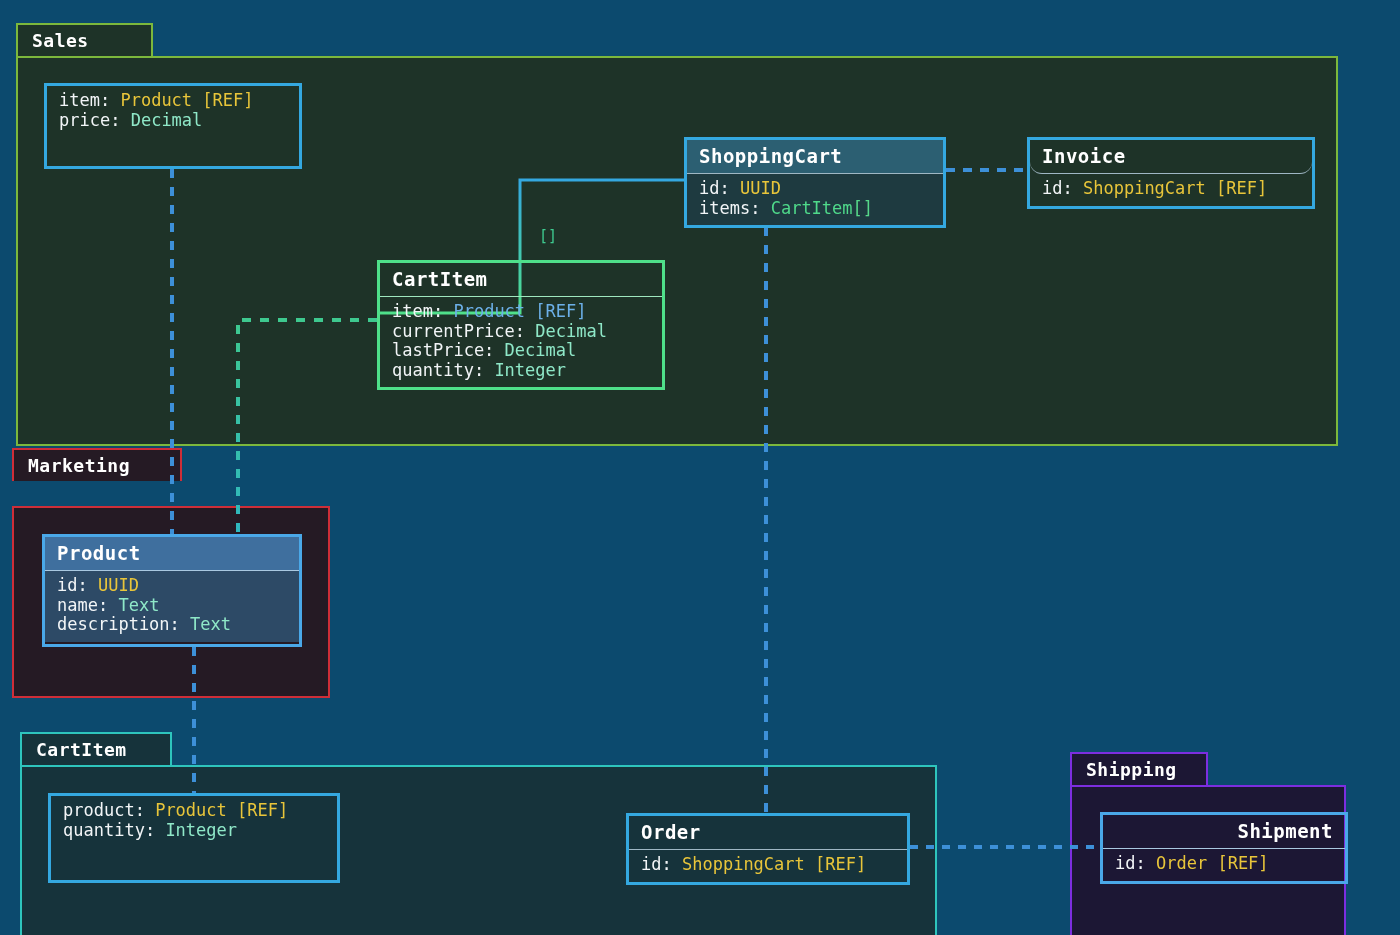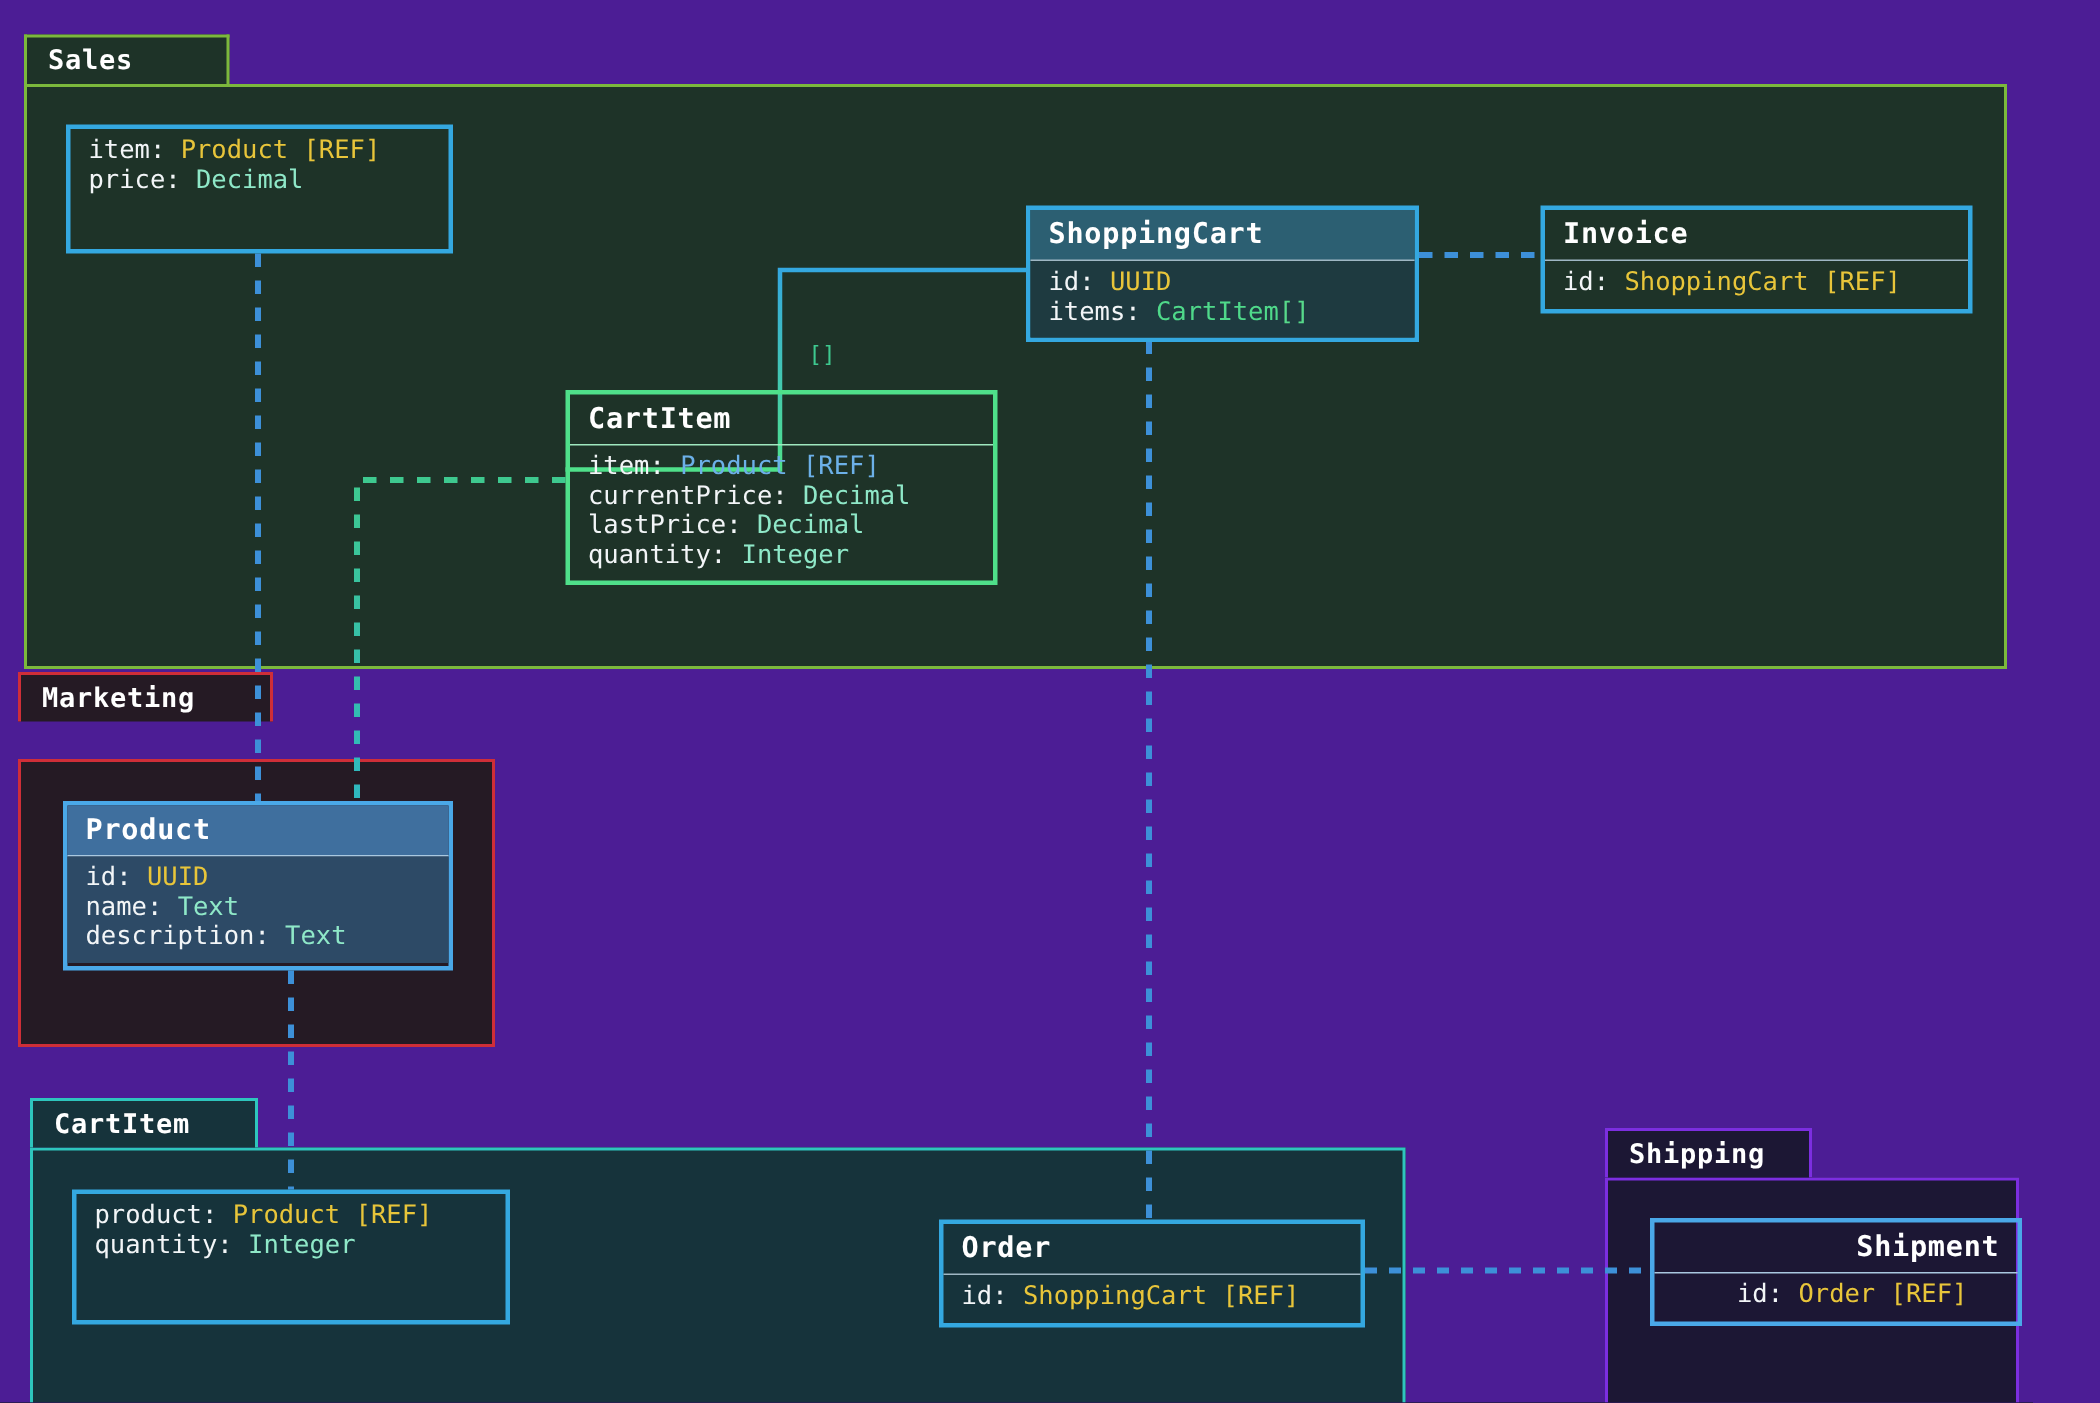--- a/index.html
+++ b/index.html
@@ -4,21 +4,21 @@
 <style>
   html, body {
     margin: 0;
     padding: 0;
     background: #161d28;
   }
   #canvas {
     position: relative;
     width: 1400px;
     height: 935px;
-    background: #4c1d95;
+    background: #0c4a6e;
     overflow: hidden;
     font-family: "DejaVu Sans Mono", "Liberation Mono", monospace;
   }
   
   .context {
     position: absolute;
     box-sizing: border-box;
     border-width: 2px;
     border-style: solid;
   }
@@ -147,21 +147,21 @@
         </div>
       </div>
       <div class="entity" style="left: 684px; top: 137px; width: 262px; min-height: 90px; border-color: rgb(52, 168, 224);">
         <div class="ent-head" style="background: rgb(44, 95, 114); border-bottom-color: rgb(159, 183, 196);">ShoppingCart</div>
         <div class="ent-body" style="background: rgb(30, 58, 64);">
           <div class="attr"><span class="aname">id:</span> <span class="atype ref">UUID</span></div>
           <div class="attr"><span class="aname">items:</span> <span class="atype" style="color: rgb(79, 217, 138);">CartItem</span><span class="abr green">[]</span></div>
         </div>
       </div>
       <div class="entity" style="left: 1027px; top: 137px; width: 288px; min-height: 68px; border-color: rgb(52, 168, 224);">
-        <div class="ent-head" style="background: transparent; border-bottom-color: rgb(159, 183, 196);">Invoice</div>
+        <div class="ent-head" style="background: transparent; border-bottom-color: rgb(159, 183, 196); border-radius: 12px;">Invoice</div>
         <div class="ent-body" style="background: transparent;">
           <div class="attr"><span class="aname">id:</span> <span class="atype ref">ShoppingCart</span> <span class="abr">[REF]</span></div>
         </div>
       </div>
       <div class="entity" style="left: 377px; top: 260px; width: 288px; min-height: 128px; border-color: rgb(79, 224, 138);">
         <div class="ent-head" style="background: transparent; border-bottom-color: rgb(159, 232, 191);">CartItem</div>
         <div class="ent-body" style="background: transparent;">
           <div class="attr"><span class="aname">item:</span> <span class="atype refblue">Product</span> <span class="abr blue">[REF]</span></div>
           <div class="attr"><span class="aname">currentPrice:</span> <span class="atype">Decimal</span></div>
           <div class="attr"><span class="aname">lastPrice:</span> <span class="atype">Decimal</span></div>
@@ -183,19 +183,19 @@
         </div>
       </div>
       <div class="entity" style="left: 626px; top: 813px; width: 284px; min-height: 70px; border-color: rgb(52, 168, 224);">
         <div class="ent-head" style="background: transparent; border-bottom-color: rgb(159, 183, 196);">Order</div>
         <div class="ent-body" style="background: transparent;">
           <div class="attr"><span class="aname">id:</span> <span class="atype ref">ShoppingCart</span> <span class="abr">[REF]</span></div>
         </div>
       </div>
       <div class="entity" style="left: 1100px; top: 812px; width: 248px; min-height: 70px; border-color: rgb(74, 168, 232);">
         <div class="ent-head" style="background: transparent; border-bottom-color: rgb(169, 200, 224); text-align: right;">Shipment</div>
-        <div class="ent-body" style="background: transparent; margin-left: 43px;">
+        <div class="ent-body" style="background: transparent;">
           <div class="attr"><span class="aname">id:</span> <span class="atype ref">Order</span> <span class="abr">[REF]</span></div>
         </div>
       </div>
     </div>
 
 </div>
 
 </body></html>

